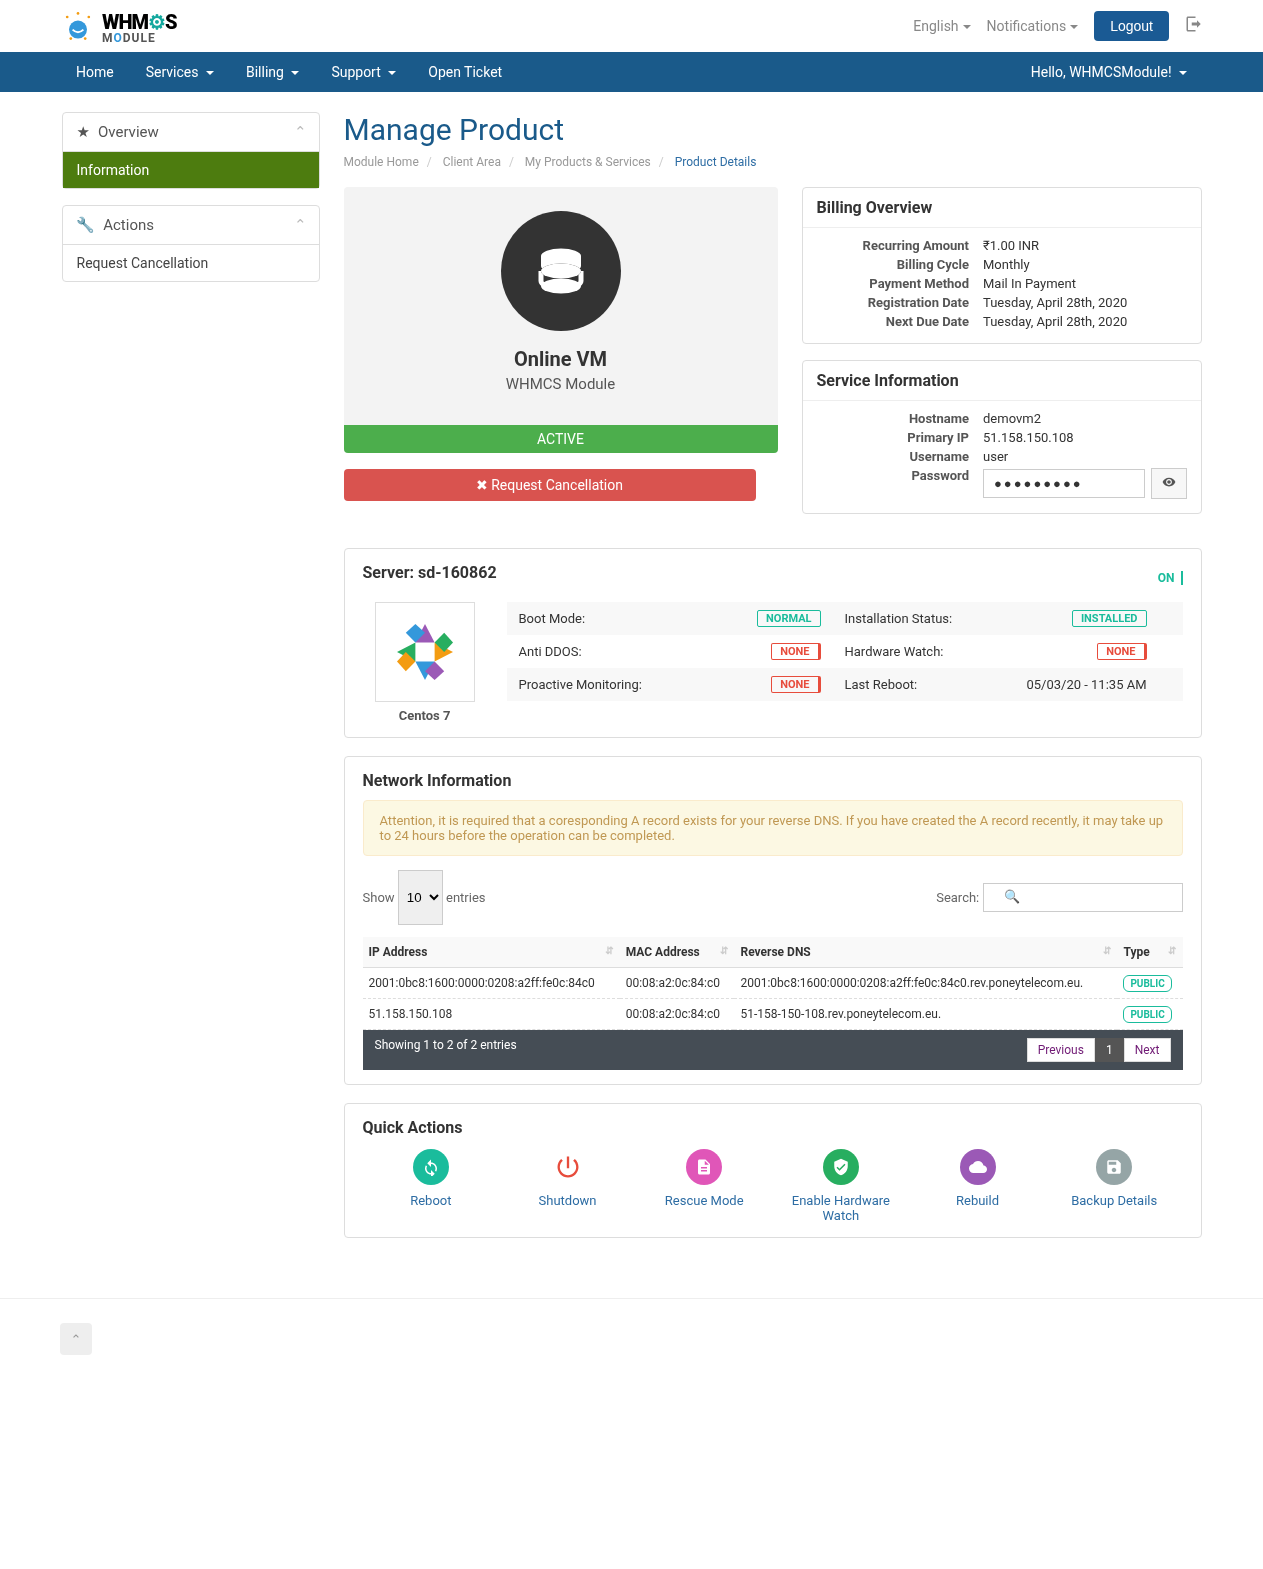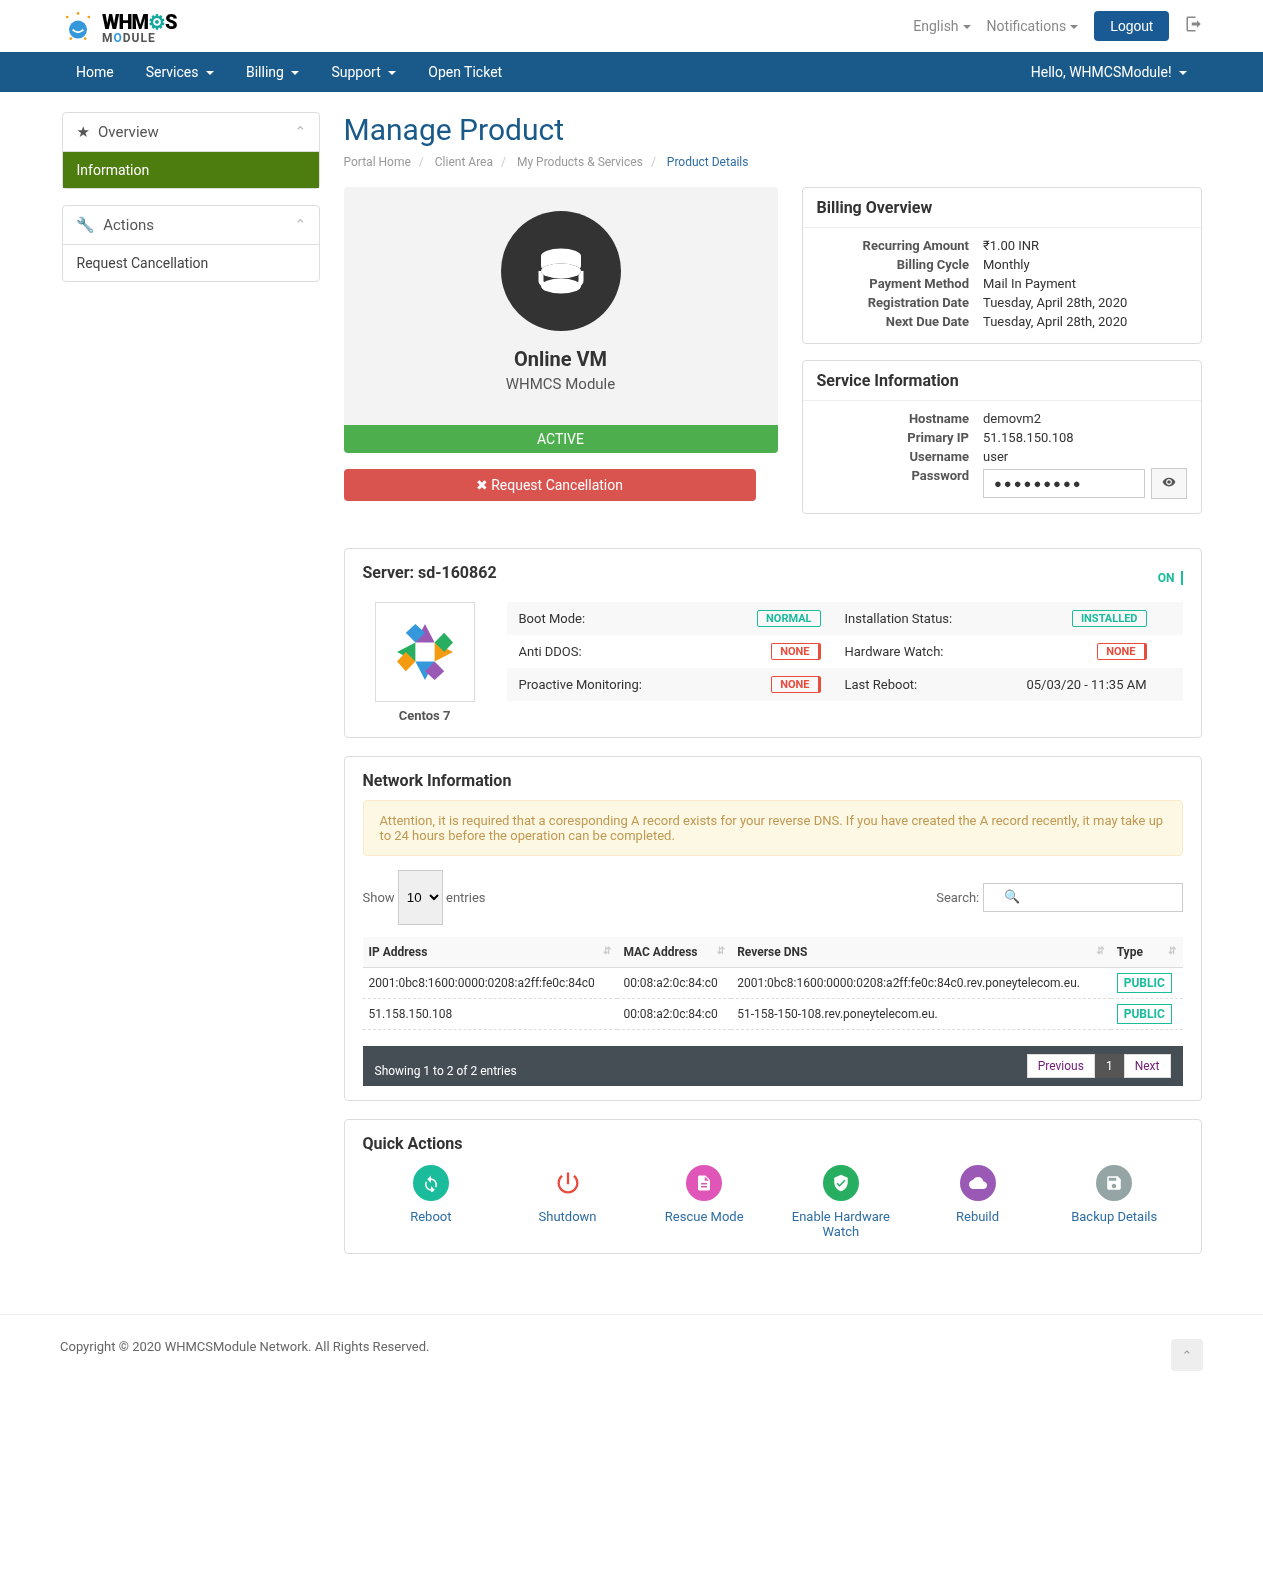--- a/index.html
+++ b/index.html
@@ -67,22 +67,22 @@
 .alert-warning{background:#fcf8e3;border:1px solid #faebcc;color:#c09853;padding:12px 16px;font-size:13px;border-radius:4px;margin-bottom:14px;}
 .dt-controls{display:flex;justify-content:space-between;align-items:center;margin-bottom:12px;font-size:13px;color:#666;}
 .dt-select{border:1px solid #ccc;padding:18px 4px;}
 .dt-search input{border:1px solid #ccc;padding:6px 8px 6px 28px;width:200px;}
 .dt-search{position:relative;}
 .dt-search .sicon{position:absolute;left:68px;top:6px;color:#ccc;}
 table.net{width:100%;border-collapse:collapse;font-size:12px;}
 table.net th{text-align:left;padding:8px 6px;border-bottom:1px solid #ddd;background:#f9f9f9;color:#333;font-weight:700;position:relative;}
 table.net td{padding:8px 6px;border-bottom:1px dashed #ddd;}
 .sort-icon{color:#ccc;float:right;font-size:10px;}
-.pub-badge{background:#fff;border:1px solid #1abc9c;color:#1abc9c;font-size:12px;padding:2px 6px;border-radius:0;font-weight:700;}
-.table-footer{background:#454d55;color:#fff;padding:8px 12px;font-size:12px;display:flex;justify-content:space-between;align-items:flex-end;margin-top:16px;}
+.pub-badge{background:#fff;border:1px solid #1abc9c;color:#1abc9c;font-size:10px;padding:2px 6px;border-radius:6px;font-weight:700;}
+.table-footer{background:#454d55;color:#fff;padding:8px 12px;font-size:12px;display:flex;justify-content:space-between;align-items:flex-start;margin-top:0;}
 .pagination{display:flex;gap:0;}
 .pagination span{border:1px solid #ddd;padding:4px 10px;font-size:12px;background:#fff;color:#701a75;}
 .pagination .active{background:#555;color:#fff;border-color:#555;}
 .qa-grid{display:flex;justify-content:space-around;text-align:center;margin-top:12px;}
 .qa-item{flex:1;cursor:pointer;}
 .qa-circle{width:36px;height:36px;border-radius:50%;margin:0 auto 8px auto;display:flex;align-items:center;justify-content:center;}
 .qa-label{font-size:13px;color:#2e6da4;}
 .footer{border-top:1px solid #eee;padding:24px 60px;font-size:13px;color:#666;display:flex;justify-content:space-between;margin-top:40px;}
 .scroll-top{width:32px;height:32px;background:#eee;border-radius:4px;display:flex;align-items:center;justify-content:center;color:#999;cursor:pointer;}
 </style>
@@ -145,21 +145,21 @@
         <span>Actions</span>
         <span class="chev">⌃</span>
       </div>
       <div class="side-item">Request Cancellation</div>
     </div>
   </div>
 
   <div class="main">
     <h1>Manage Product</h1>
     <div class="breadcrumb">
-      <span>Portal Home</span><span class="sep">/</span>
+      <span>Module Home</span><span class="sep">/</span>
       <span>Client Area</span><span class="sep">/</span>
       <span>My Products &amp; Services</span><span class="sep">/</span>
       <span class="cur">Product Details</span>
     </div>
 
     <div class="two-col">
       <div style="flex:1">
         <div class="product-card">
           <div class="db-circle">
             <svg width="60" height="60" viewBox="0 0 24 24" fill="#fff">
@@ -391,17 +391,16 @@
             </div>
           <div class="qa-label">Backup Details</div>
         </div>
       </div>
     </div>
 
   </div>
 </div>
 
 <div class="footer">
-  <span>Copyright © 2020 WHMCSModule Network. All Rights Reserved.</span>
   <div class="scroll-top">
     <span>⌃</span>
   </div>
 </div>
 
 </body></html>

